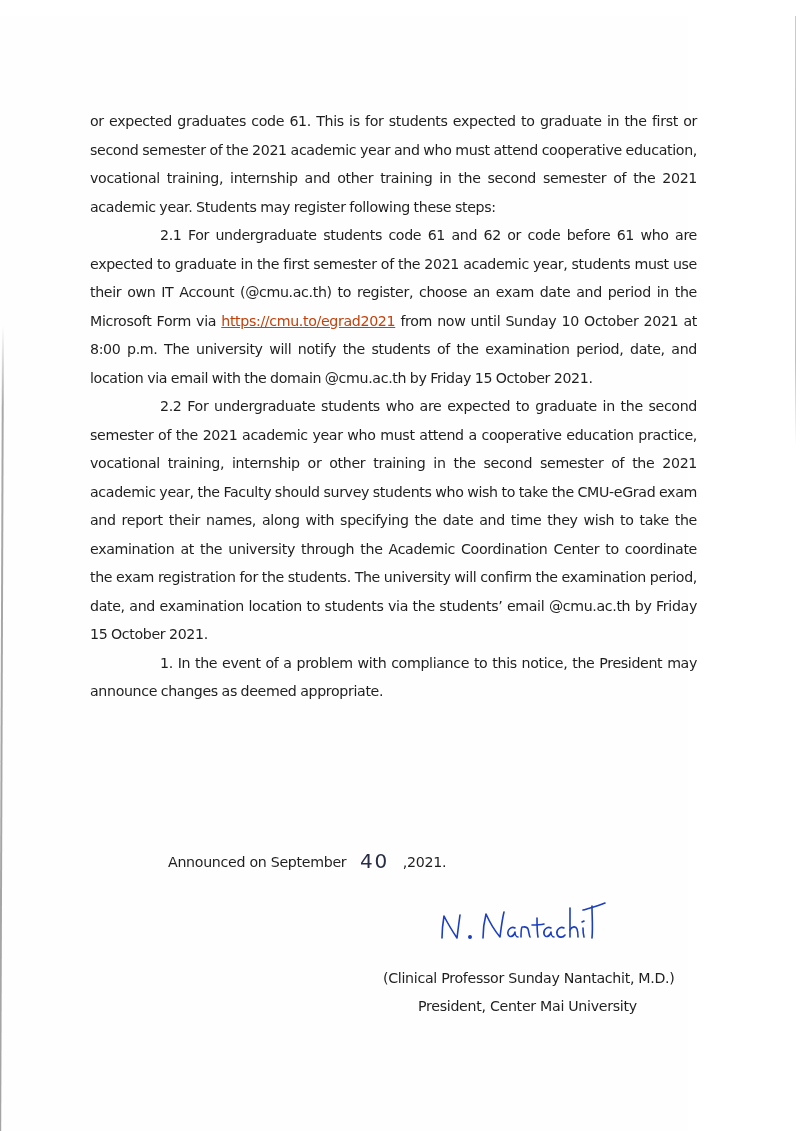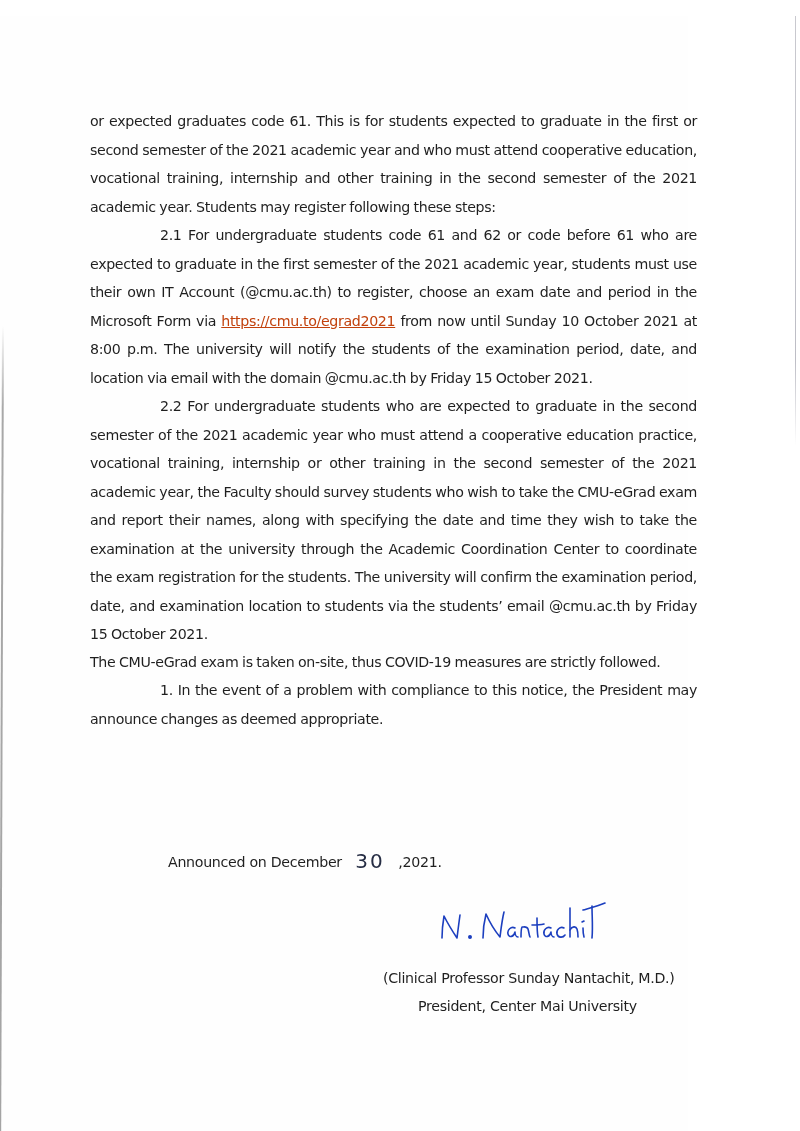--- a/index.html
+++ b/index.html
@@ -106,29 +106,28 @@
   <div class="edge-right"></div>
   <div class="edge-left"></div>
 
   <div class="body-text">
     <p>or expected graduates code 61. This is for students expected to graduate in the first or second semester of the 2021 academic year and who must attend cooperative education, vocational training, internship and other training in the second semester of the 2021 academic year. Students may register following these steps:</p>
 
     <p class="indent"><span>2.1 For undergraduate students code 61 and 62 or code before 61 who are expected to graduate in the first semester of the 2021 academic year, students must use their own IT Account (@cmu.ac.th) to register, choose an exam date and period in the Microsoft Form via </span><span class="link">https://cmu.to/egrad2021</span><span> from now until Sunday 10 October 2021 at 8:00 p.m. The university will notify the students of the examination period, date, and location via email with the domain @cmu.ac.th by Friday 15 October 2021.</span></p>
 
     <p class="indent">2.2 For undergraduate students who are expected to graduate in the second semester of the 2021 academic year who must attend a cooperative education practice, vocational training, internship or other training in the second semester of the 2021 academic year, the Faculty should survey students who wish to take the CMU-eGrad exam and report their names, along with specifying the date and time they wish to take the examination at the university through the Academic Coordination Center to coordinate the exam registration for the students. The university will confirm the examination period, date, and examination location to students via the students’ email @cmu.ac.th by Friday 15 October 2021.</p>
 
-    <p style="margin-top:-1px;">The CMU-eGrad exam is taken on-site, thus COVID-19 measures are strictly followed.</p>
 
 
     <p class="indent">1. In the event of a problem with compliance to this notice, the President may announce changes as deemed appropriate.</p>
   </div>
 
   <div class="announced">
-    <span>Announced on December</span>
-    <span class="day">30</span>
+    <span>Announced on September</span>
+    <span class="day">40</span>
     <span>,2021.</span>
   </div>
 
   <svg class="signature" viewBox="0 0 170 50" xmlns="http://www.w3.org/2000/svg">
     <g fill="none" stroke="#1c3fbf" stroke-width="1.6" stroke-linecap="round" stroke-linejoin="round">
 
       <path d="M4 40 C4 32 5 24 6 18 C10 26 15 34 19 40 C20 32 21 24 22 17"></path>
 
       <circle cx="32" cy="39" r="1.2" fill="#1c3fbf"></circle>
 

